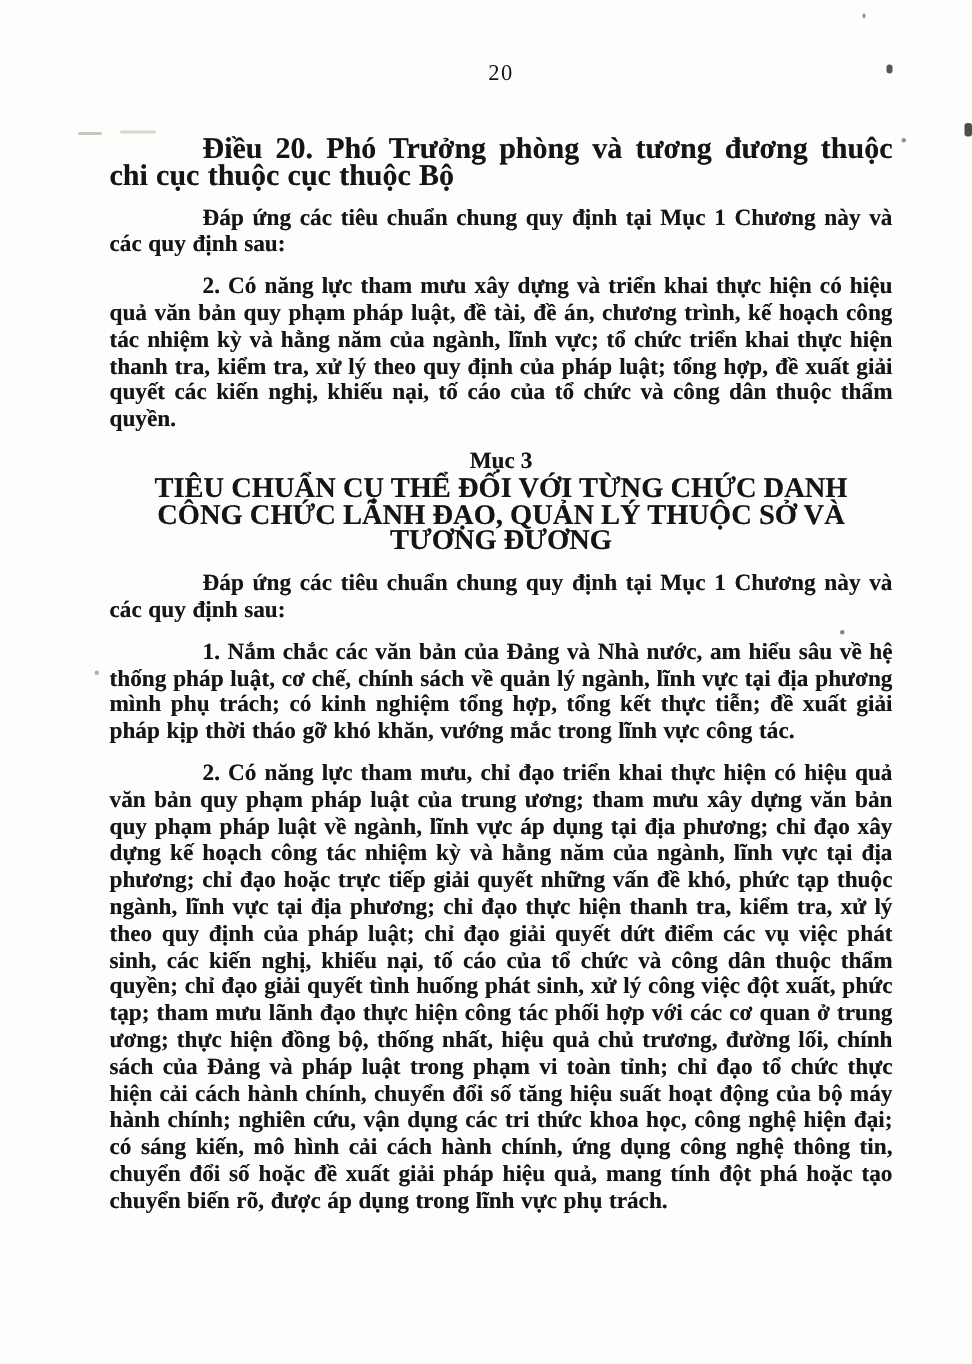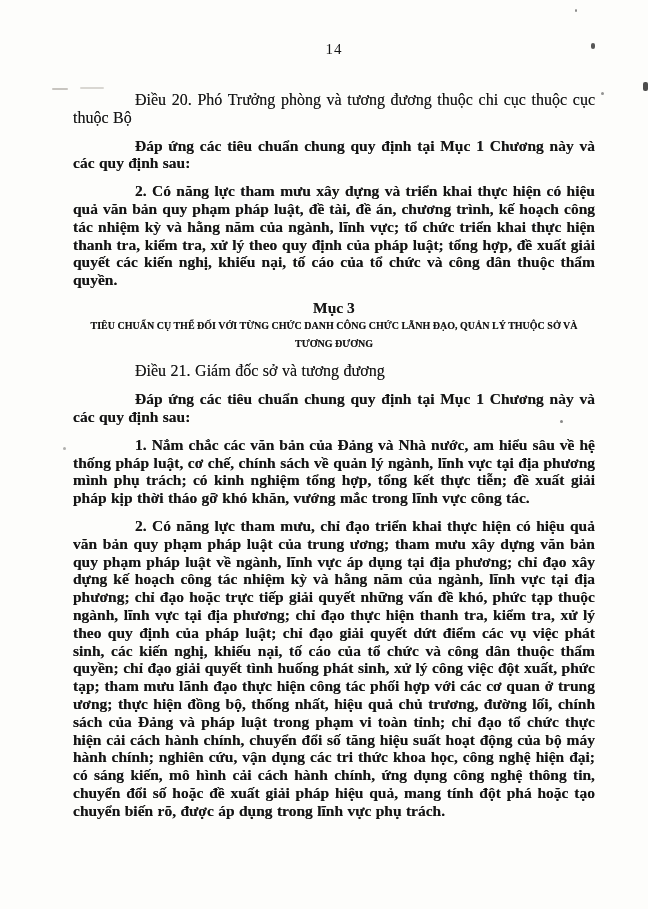--- a/index.html
+++ b/index.html
@@ -30,35 +30,35 @@
     margin: 0 0 10px 0;
     font-size: 15.5px;
     line-height: 17.8px;
     text-align: justify;
     text-indent: 62px;
     text-shadow: 0 0 0.4px rgba(10,10,10,0.55);
     word-spacing: 0.5px;
     font-weight: bold;
   }
   p.heading {
-    font-weight: normal;
-    font-size: 16px;
+    font-weight: bold;
+    font-size: 20px;
   }
   .section-label {
     margin: 0;
     font-weight: bold;
     font-size: 15.5px;
     line-height: 17.8px;
     text-align: center;
     text-shadow: 0 0 0.4px rgba(10,10,10,0.55);
   }
   .section-title {
     margin: 0 0 10px 0;
     font-weight: bold;
-    font-size: 10px;
+    font-size: 19px;
     line-height: 17.8px;
     text-align: center;
     text-shadow: 0 0 0.4px rgba(10,10,10,0.55);
   }
   p.last {
     margin-bottom: 0;
   }
   
   .speck {
     position: absolute;
@@ -72,35 +72,34 @@
   .speck.s5 { left: 601px; top: 92px;  width: 3px;  height: 3px; opacity: .55; }
   .speck.s6 { left: 560px; top: 420px; width: 3px;  height: 3px; opacity: .6; }
   .speck.s7 { left: 643px; top: 82px;  width: 5px;  height: 9px; opacity: .9; border-radius: 2px; }
   .speck.s8 { left: 63px;  top: 447px; width: 3px;  height: 3px; opacity: .4; }
 </style>
 </head>
 <body>
 
 <div class="page">
 
-  <div class="page-number">14</div>
+  <div class="page-number">20</div>
 
   <p class="heading">Điều 20. Phó Trưởng phòng và tương đương thuộc chi cục thuộc cục thuộc Bộ</p>
 
   <p class="body">Đáp ứng các tiêu chuẩn chung quy định tại Mục 1 Chương này và các quy định sau:</p>
 
 
   <p class="body">2. Có năng lực tham mưu xây dựng và triển khai thực hiện có hiệu quả văn bản quy phạm pháp luật, đề tài, đề án, chương trình, kế hoạch công tác nhiệm kỳ và hằng năm của ngành, lĩnh vực; tổ chức triển khai thực hiện thanh tra, kiểm tra, xử lý theo quy định của pháp luật; tổng hợp, đề xuất giải quyết các kiến nghị, khiếu nại, tố cáo của tổ chức và công dân thuộc thẩm quyền.</p>
 
 
   <div class="section-label">Mục 3</div>
 
   <div class="section-title">TIÊU CHUẨN CỤ THỂ ĐỐI VỚI TỪNG CHỨC DANH CÔNG CHỨC LÃNH ĐẠO, QUẢN LÝ THUỘC SỞ VÀ TƯƠNG ĐƯƠNG</div>
 
-  <p class="heading">Điều 21. Giám đốc sở và tương đương</p>
 
   <p class="body">Đáp ứng các tiêu chuẩn chung quy định tại Mục 1 Chương này và các quy định sau:</p>
 
   <p class="body">1. Nắm chắc các văn bản của Đảng và Nhà nước, am hiểu sâu về hệ thống pháp luật, cơ chế, chính sách về quản lý ngành, lĩnh vực tại địa phương mình phụ trách; có kinh nghiệm tổng hợp, tổng kết thực tiễn; đề xuất giải pháp kịp thời tháo gỡ khó khăn, vướng mắc trong lĩnh vực công tác.</p>
 
   <p class="body last">2. Có năng lực tham mưu, chỉ đạo triển khai thực hiện có hiệu quả văn bản quy phạm pháp luật của trung ương; tham mưu xây dựng văn bản quy phạm pháp luật về ngành, lĩnh vực áp dụng tại địa phương; chỉ đạo xây dựng kế hoạch công tác nhiệm kỳ và hằng năm của ngành, lĩnh vực tại địa phương; chỉ đạo hoặc trực tiếp giải quyết những vấn đề khó, phức tạp thuộc ngành, lĩnh vực tại địa phương; chỉ đạo thực hiện thanh tra, kiểm tra, xử lý theo quy định của pháp luật; chỉ đạo giải quyết dứt điểm các vụ việc phát sinh, các kiến nghị, khiếu nại, tố cáo của tổ chức và công dân thuộc thẩm quyền; chỉ đạo giải quyết tình huống phát sinh, xử lý công việc đột xuất, phức tạp; tham mưu lãnh đạo thực hiện công tác phối hợp với các cơ quan ở trung ương; thực hiện đồng bộ, thống nhất, hiệu quả chủ trương, đường lối, chính sách của Đảng và pháp luật trong phạm vi toàn tỉnh; chỉ đạo tổ chức thực hiện cải cách hành chính, chuyển đổi số tăng hiệu suất hoạt động của bộ máy hành chính; nghiên cứu, vận dụng các tri thức khoa học, công nghệ hiện đại; có sáng kiến, mô hình cải cách hành chính, ứng dụng công nghệ thông tin, chuyển đổi số hoặc đề xuất giải pháp hiệu quả, mang tính đột phá hoặc tạo chuyển biến rõ, được áp dụng trong lĩnh vực phụ trách.</p>
 
   <div class="speck s1"></div>
   <div class="speck s2"></div>
   <div class="speck s3"></div>

